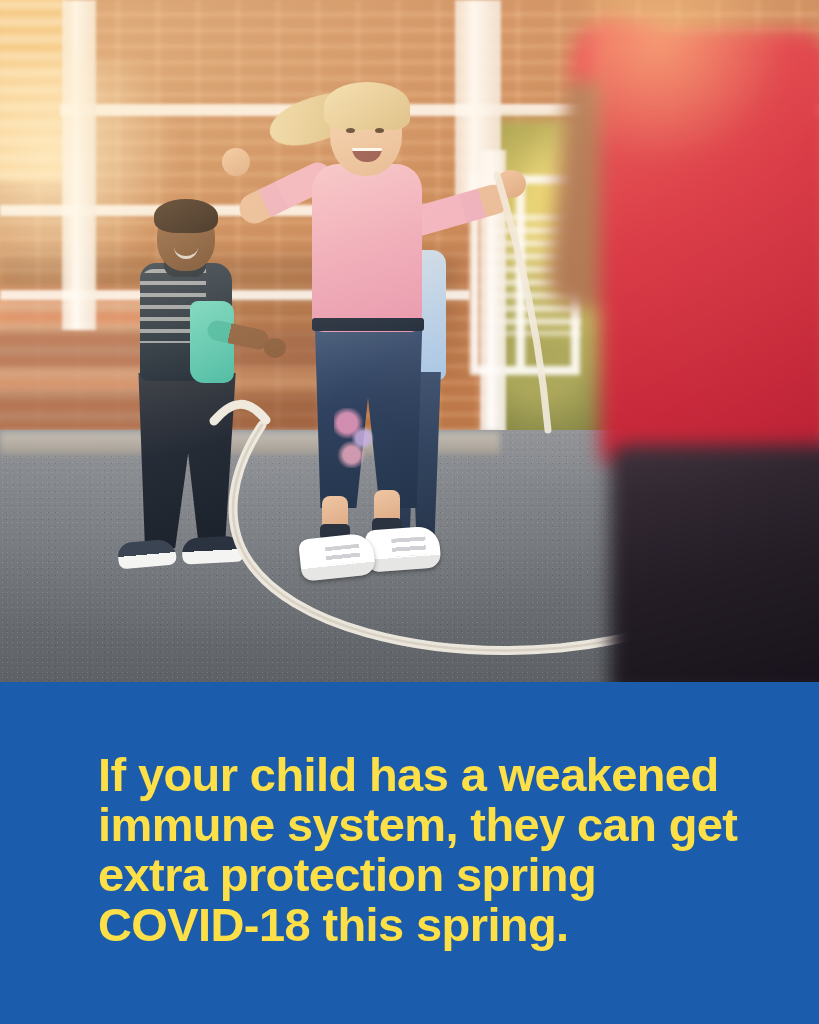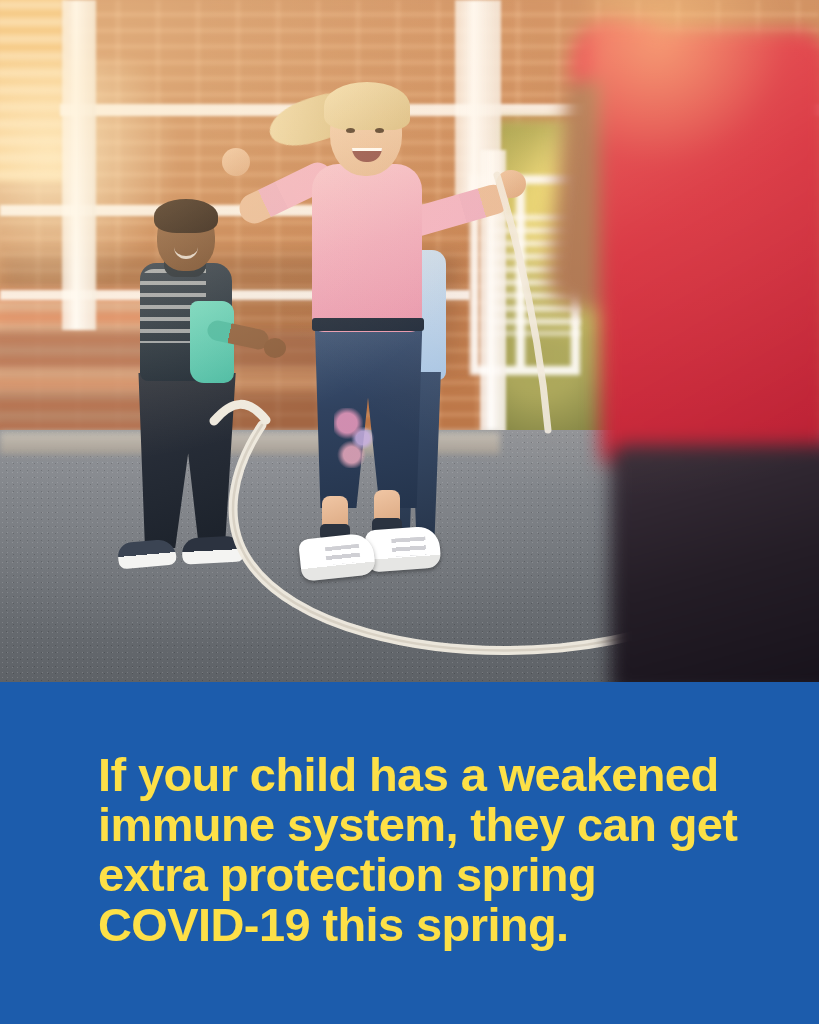--- a/index.html
+++ b/index.html
@@ -610,17 +610,17 @@
 
     <div class="sun-overlay"></div>
   </div>
 
 
   <div class="message-panel">
     <div class="headline">
       <span class="headline-line">If your child has a weakened</span>
       <span class="headline-line">immune system, they can get</span>
       <span class="headline-line">extra protection spring</span>
-      <span class="headline-line">COVID-19 this spring.</span>
+      <span class="headline-line">COVID-18 this spring.</span>
     </div>
   </div>
 
 </div>
 
 </body></html>

